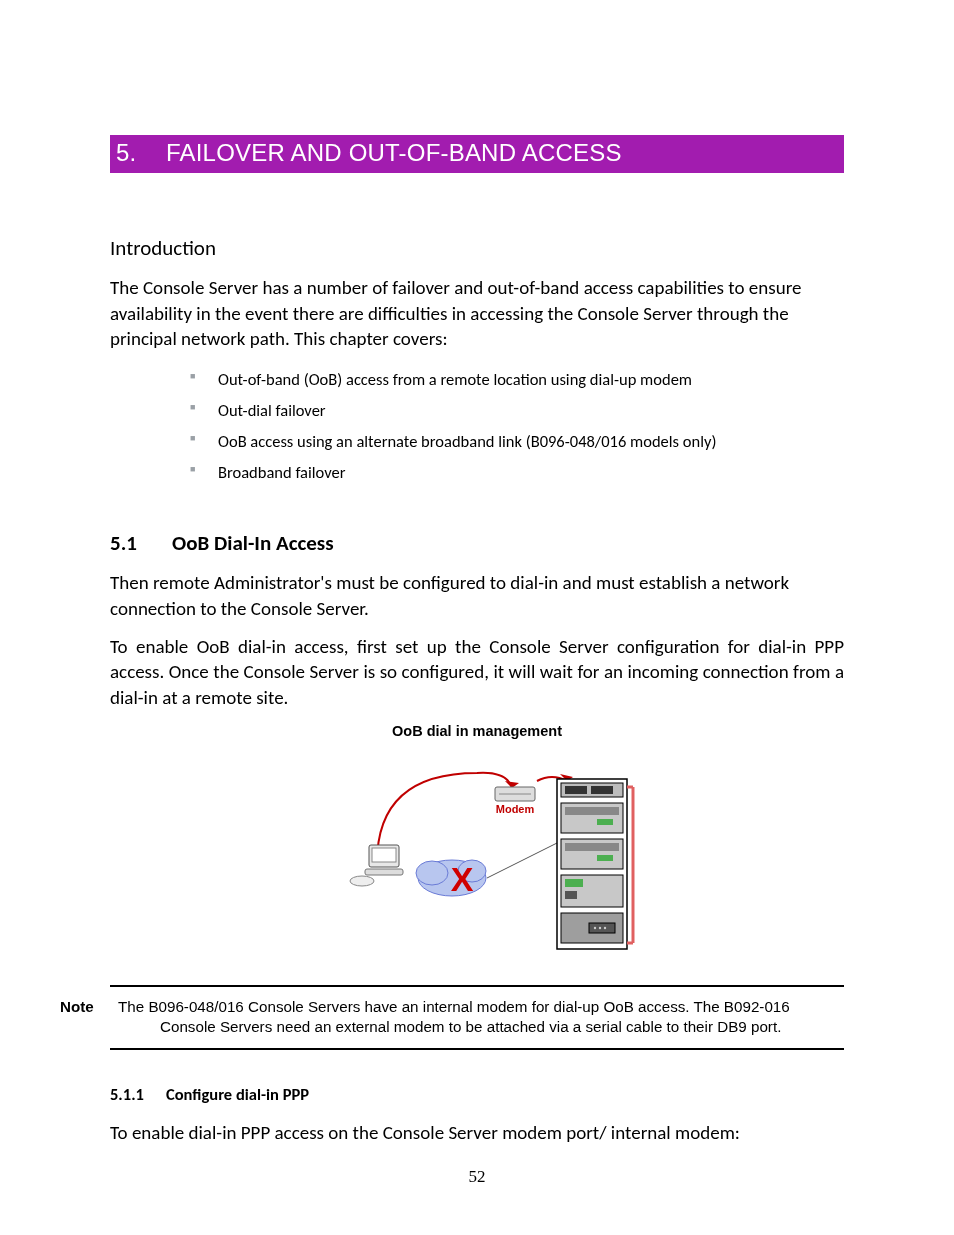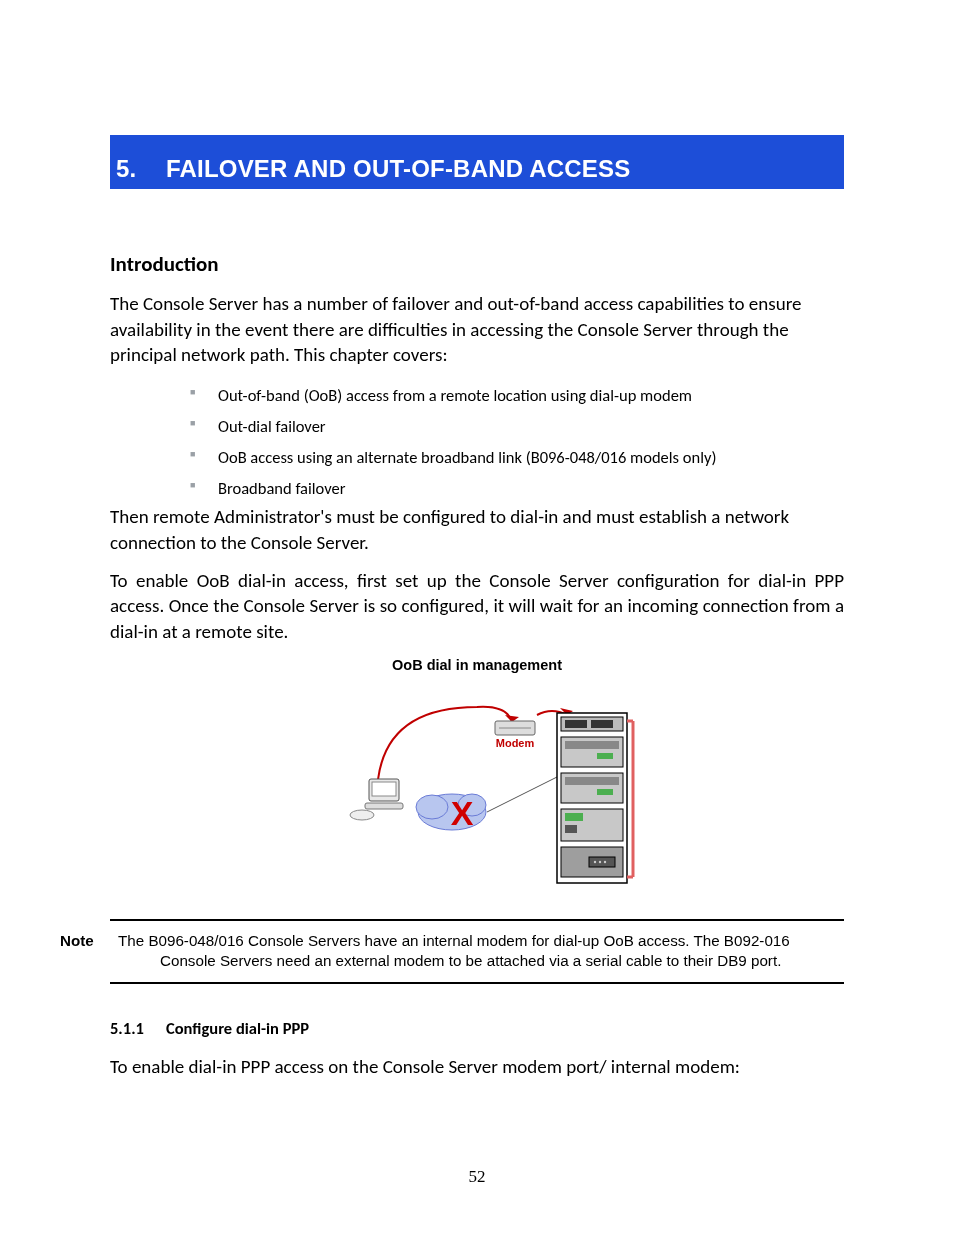--- a/index.html
+++ b/index.html
@@ -11,35 +11,35 @@
   }
   .page {
     width: 954px;
     height: 1235px;
     margin: 0 auto;
     position: relative;
     box-sizing: border-box;
     padding: 135px 110px 0 110px;
   }
   .chapter-bar {
-    background: #1d4ed8;
+    background: #a21caf;
     color: #fff;
     font-family: Arial, Helvetica, sans-serif;
-    font-weight: bold;
+    font-weight: normal;
     font-size: 24px;
-    padding: 20px 10px 6px 6px;
+    padding: 4px 10px 6px 6px;
     letter-spacing: 0.2px;
   }
   .chapter-num {
     display: inline-block;
     width: 50px;
   }
   h2.section {
     font-family: Calibri, "Segoe UI", sans-serif;
-    font-weight: bold;
+    font-weight: normal;
     font-size: 21px;
     margin: 62px 0 14px 0;
   }
   p.body {
     font-size: 19px;
     line-height: 1.35;
     margin: 0 0 12px 0;
   }
   p.body.justify {
     text-align: justify;
@@ -137,20 +137,23 @@
 
   <p class="body">The Console Server has a number of failover and out-of-band access capabilities to ensure availability in the event there are difficulties in accessing the Console Server through the principal network path. This chapter covers:</p>
 
   <ul class="bullets">
     <li><span>Out-of-band (OoB) access from a remote location using dial-up modem</span></li>
     <li><span>Out-dial failover</span></li>
     <li><span>OoB access using an alternate broadband link (B096-048/016 models only)</span></li>
     <li><span>Broadband failover</span></li>
   </ul>
 
+  <h2 class="numbered">
+    <span class="num">5.1</span><span>OoB Dial-In Access</span>
+  </h2>
 
   <p class="body">Then remote Administrator's must be configured to dial-in and must establish a network connection to the Console Server.</p>
   <p class="body justify">To enable OoB dial-in access, first set up the Console Server configuration for dial-in PPP access. Once the Console Server is so configured, it will wait for an incoming connection from a dial-in at a remote site.</p>
 
   <div class="diagram-wrap">
     <div class="diagram-title">OoB dial in management</div>
     <svg width="320" height="220" viewBox="0 0 320 220">
 
       <path d="M 60 120 Q 60 30 160 30 Q 190 28 195 45" fill="none" stroke="#c00000" stroke-width="2"></path>
 

